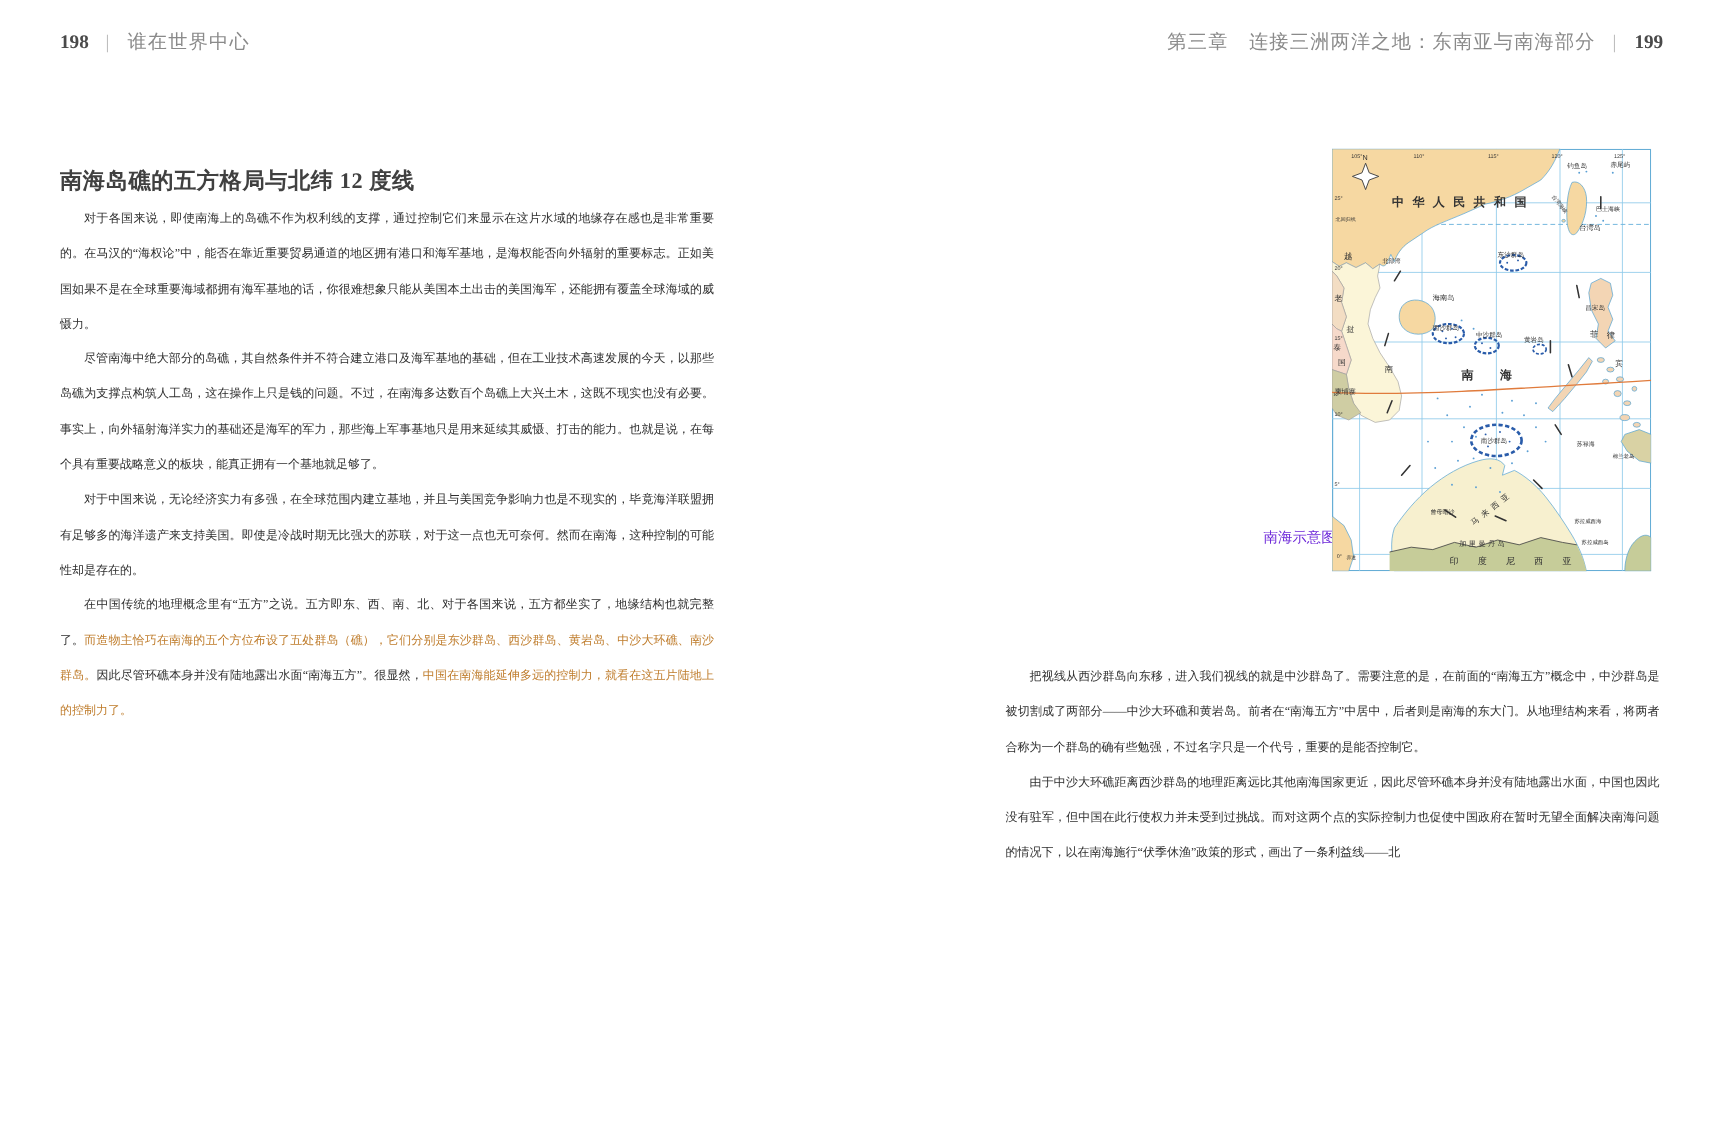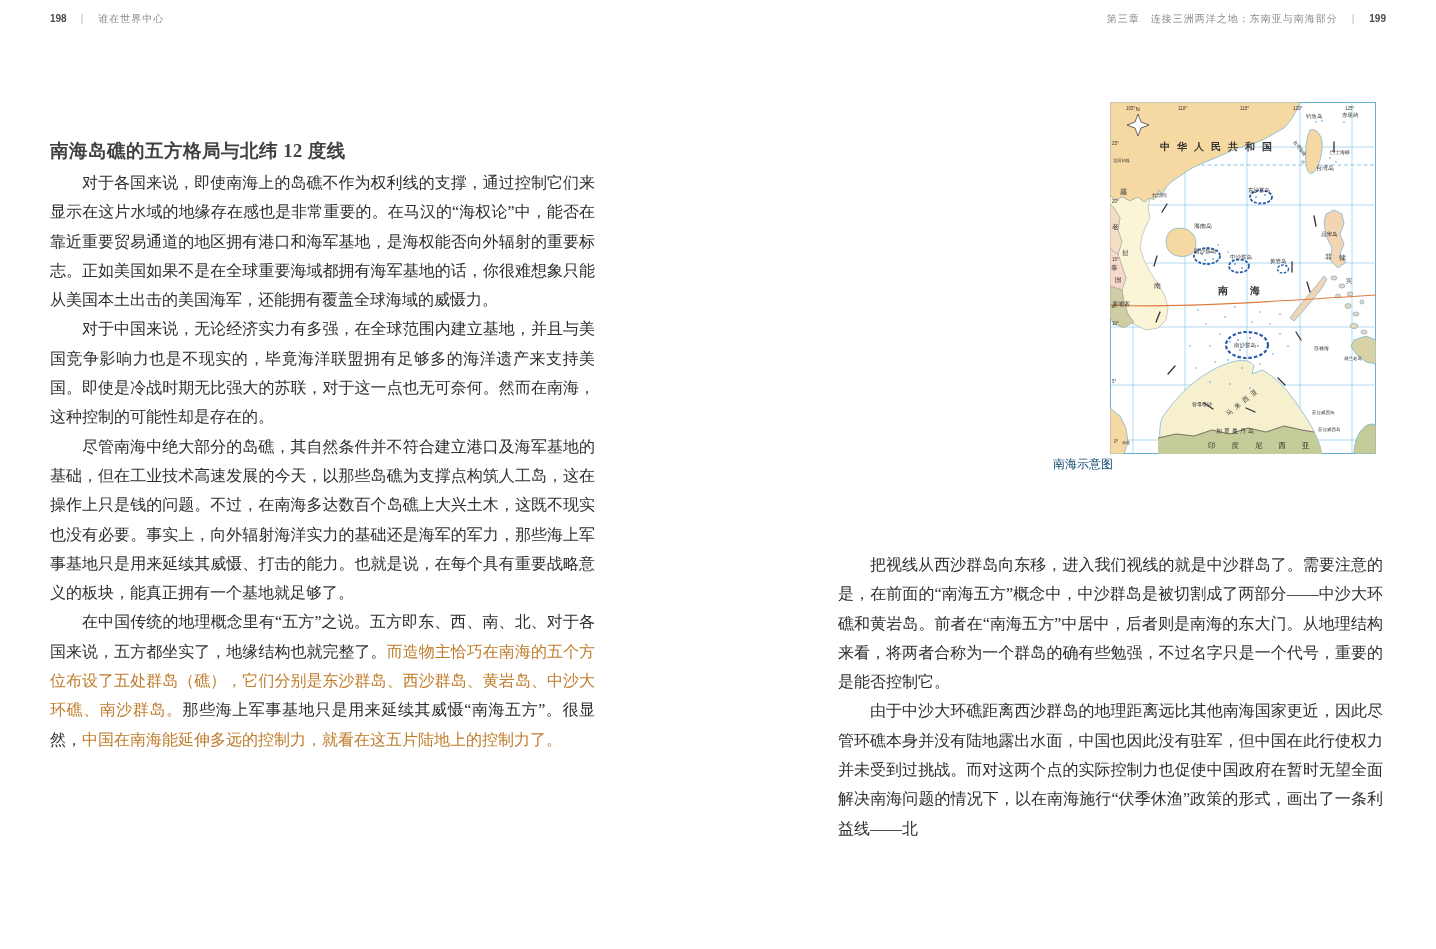--- a/index.html
+++ b/index.html
@@ -1,34 +1,34 @@
 <!DOCTYPE html>
 <html><head>
 <meta charset="utf-8">
 <style>
   html,body{margin:0;padding:0;background:#ffffff;}
   #book{position:relative;width:1436px;height:949px;background:#ffffff;overflow:hidden;
         font-family:"Liberation Serif",serif;}
-  .running-header{position:absolute;top:12px;font-size:10px;color:#8a8a8a;
-        font-family:Liberation Sans, sans-serif;letter-spacing:1px;white-space:nowrap;}
+  .running-header{position:absolute;top:25px;font-size:16px;color:#8a8a8a;
+        font-family:Liberation Serif, serif;letter-spacing:1px;white-space:nowrap;}
   .running-header .pagenum{color:#4a4a4a;font-weight:bold;letter-spacing:0;}
   .running-header .sep{color:#b8b8b8;margin:0 14px;font-weight:normal;}
   #header-left{left:50px;}
   #header-right{right:50px;text-align:right;}
   .section-title{position:absolute;left:50px;top:138px;font-size:18.5px;font-weight:bold;
         color:#404040;letter-spacing:0.5px;}
-  .page-text{position:absolute;width:545px;font-size:16px;line-height:29.3px;color:#2e2e2e;
+  .page-text{position:absolute;width:545px;font-size:10px;line-height:29.3px;color:#2e2e2e;
         text-align:justify;}
   .page-text p{margin:0;text-indent:2em;}
   .hl{color:#bf7c2b;}
   #left-text{left:50px;top:168px;}
   #right-text{left:838px;top:550px;}
-  .map-caption{position:absolute;left:1053px;top:440px;font-size:12px;color:#0c4a6e;
-        font-family:"Liberation Sans",sans-serif;margin-top:16px;}
-  #map-wrap{position:absolute;left:1110px;top:102px;width:266px;height:448px;}
+  .map-caption{position:absolute;left:1053px;top:440px;font-size:12px;color:#6d28d9;
+        font-family:"Liberation Sans",sans-serif;}
+  #map-wrap{position:absolute;left:1110px;top:124px;width:266px;height:448px;}
   #map-wrap svg{display:block;}
   .map text{font-family:"Liberation Sans",sans-serif;fill:#333;}
   .sea-t{fill:#3f74b5;}
   .sea-lt{fill:#76b3d9;}
   .tick{fill:#76b3d9;font-size:4.5px;}
 </style>
 </head>
 <body>
 
 <div id="book">
@@ -36,23 +36,23 @@
   <div id="header-left" class="running-header">
     <span class="pagenum">198</span><span class="sep">|</span><span>谁在世界中心</span>
   </div>
   <div id="header-right" class="running-header">
     <span>第三章　连接三洲两洋之地：东南亚与南海部分</span><span class="sep">|</span><span class="pagenum">199</span>
   </div>
 
   <div class="section-title">南海岛礁的五方格局与北纬 12 度线</div>
   <div id="left-text" class="page-text">
     <p><span>对于各国来说，即使南海上的岛礁不作为权利线的支撑，通过控制它们来显示在这片水域的地缘存在感也是非常重要的。在马汉的“海权论”中，能否在靠近重要贸易通道的地区拥有港口和海军基地，是海权能否向外辐射的重要标志。正如美国如果不是在全球重要海域都拥有海军基地的话，你很难想象只能从美国本土出击的美国海军，还能拥有覆盖全球海域的威慑力。</span></p>
+    <p><span>尽管南海中绝大部分的岛礁，其自然条件并不符合建立港口及海军基地的基础，但在工业技术高速发展的今天，以那些岛礁为支撑点构筑人工岛，这在操作上只是钱的问题。不过，在南海多达数百个岛礁上大兴土木，这既不现实也没有必要。事实上，向外辐射海洋实力的基础还是海军的军力，那些海上军事基地只是用来延续其威慑、打击的能力。也就是说，在每个具有重要战略意义的板块，能真正拥有一个基地就足够了。</span></p>
     <p><span>对于中国来说，无论经济实力有多强，在全球范围内建立基地，并且与美国竞争影响力也是不现实的，毕竟海洋联盟拥有足够多的海洋遗产来支持美国。即使是冷战时期无比强大的苏联，对于这一点也无可奈何。然而在南海，这种控制的可能性却是存在的。</span></p>
-    <p><span>尽管南海中绝大部分的岛礁，其自然条件并不符合建立港口及海军基地的基础，但在工业技术高速发展的今天，以那些岛礁为支撑点构筑人工岛，这在操作上只是钱的问题。不过，在南海多达数百个岛礁上大兴土木，这既不现实也没有必要。事实上，向外辐射海洋实力的基础还是海军的军力，那些海上军事基地只是用来延续其威慑、打击的能力。也就是说，在每个具有重要战略意义的板块，能真正拥有一个基地就足够了。</span></p>
-    <p><span>在中国传统的地理概念里有“五方”之说。五方即东、西、南、北、对于各国来说，五方都坐实了，地缘结构也就完整了。</span><span class="hl">而造物主恰巧在南海的五个方位布设了五处群岛（礁），它们分别是东沙群岛、西沙群岛、黄岩岛、中沙大环礁、南沙群岛。</span><span>那些海上军事基地只是用来延续其威慑“南海五方”。很显然，</span><span class="hl">中国在南海能延伸多远的控制力，就看在这五片陆地上的控制力了。</span></p>
+    <p><span>在中国传统的地理概念里有“五方”之说。五方即东、西、南、北、对于各国来说，五方都坐实了，地缘结构也就完整了。</span><span class="hl">而造物主恰巧在南海的五个方位布设了五处群岛（礁），它们分别是东沙群岛、西沙群岛、黄岩岛、中沙大环礁、南沙群岛。</span><span>因此尽管环礁本身并没有陆地露出水面“南海五方”。很显然，</span><span class="hl">中国在南海能延伸多远的控制力，就看在这五片陆地上的控制力了。</span></p>
   </div>
 
   <div id="right-text" class="page-text">
     <p><span>把视线从西沙群岛向东移，进入我们视线的就是中沙群岛了。需要注意的是，在前面的“南海五方”概念中，中沙群岛是被切割成了两部分——中沙大环礁和黄岩岛。前者在“南海五方”中居中，后者则是南海的东大门。从地理结构来看，将两者合称为一个群岛的确有些勉强，不过名字只是一个代号，重要的是能否控制它。</span></p>
     <p><span>由于中沙大环礁距离西沙群岛的地理距离远比其他南海国家更近，因此尽管环礁本身并没有陆地露出水面，中国也因此没有驻军，但中国在此行使权力并未受到过挑战。而对这两个点的实际控制力也促使中国政府在暂时无望全面解决南海问题的情况下，以在南海施行“伏季休渔”政策的形式，画出了一条利益线——北</span></p>
   </div>
 
   <div class="map-caption">南海示意图</div>
 
   <div id="map-wrap">

